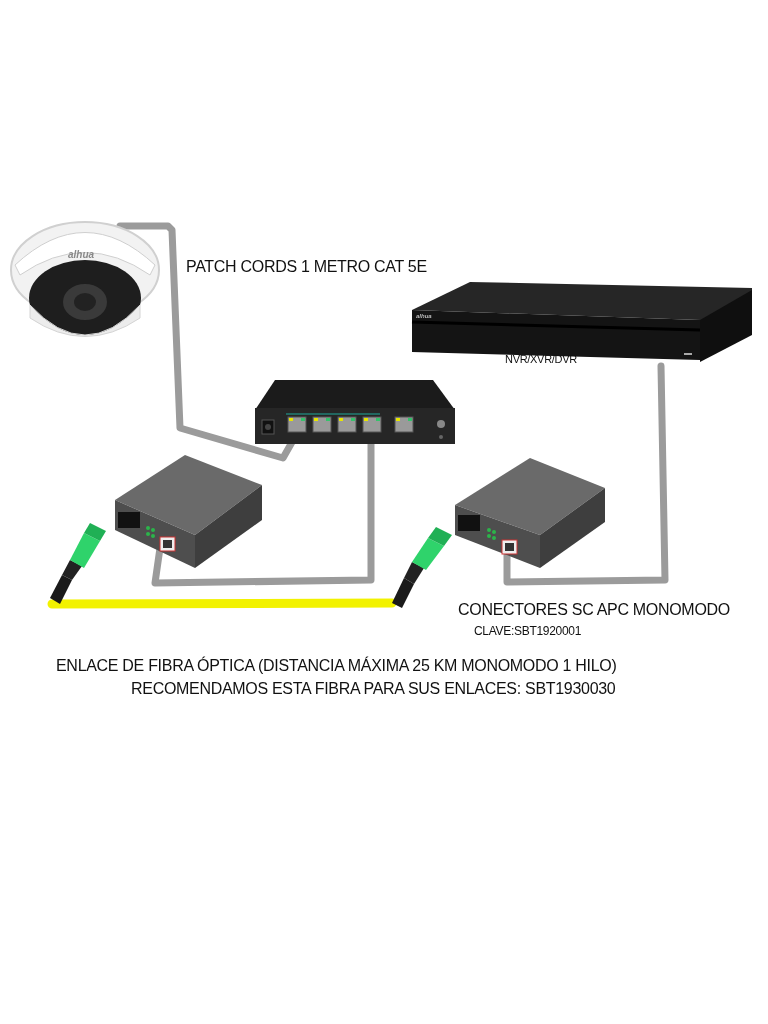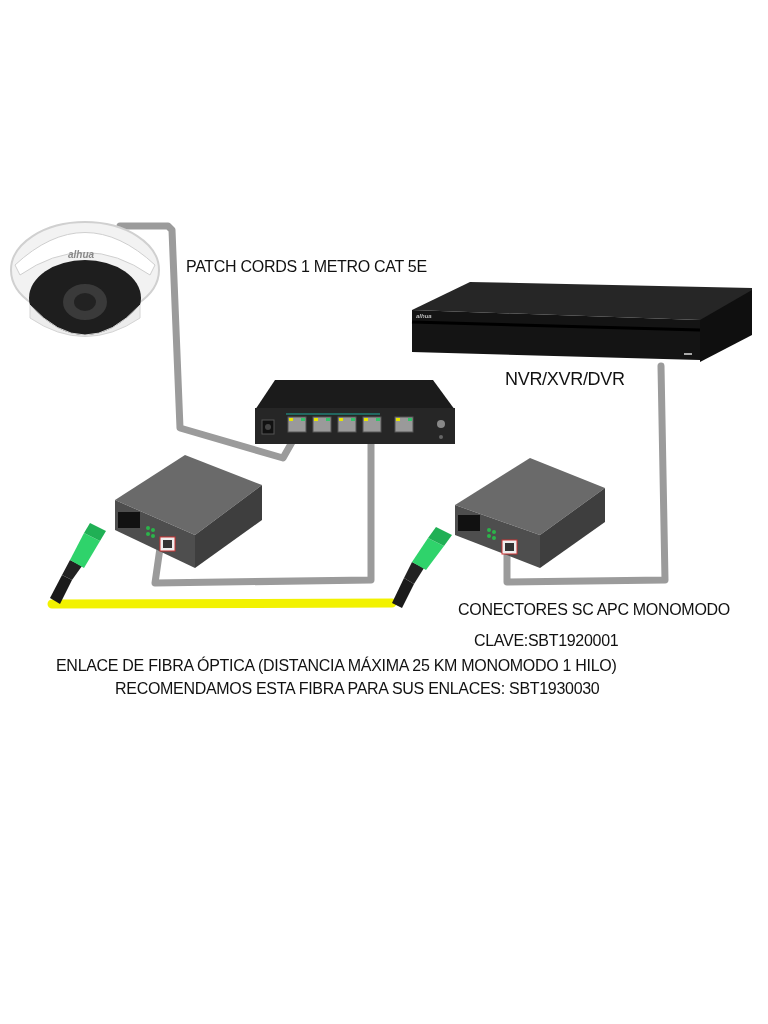--- a/index.html
+++ b/index.html
@@ -3,25 +3,25 @@
 <meta charset="utf-8">
 <style>
   html, body { margin:0; padding:0; background:#ffffff; }
   body { width:768px; height:1024px; position:relative; overflow:hidden;
          font-family:"Liberation Sans", "DejaVu Sans", sans-serif; }
   #diagram { position:absolute; left:0; top:0; width:768px; height:1024px; }
   .label { position:absolute; color:#111111; white-space:nowrap;
            font-family:Liberation Sans, sans-serif; font-stretch:condensed;
            letter-spacing:-0.3px; }
   #lbl-patch { left:186px; top:258px; font-size:16px; }
-  #lbl-nvr { left:505px; top:369px; font-size:18px; }
+  #lbl-nvr { left:505px; top:353px; font-size:11px; }
   #lbl-conn1 { left:410px; top:601px; font-size:16px;margin-left:48px; }
-  #lbl-conn2 { left:474px; top:624px; font-size:16px;margin-top:8px; }
+  #lbl-conn2 { left:474px; top:624px; font-size:12px; }
   #lbl-fiber1 { left:56px; top:657px; font-size:16px;text-align:center; }
-  #lbl-fiber2 { left:115px; top:680px; font-size:16px; }
+  #lbl-fiber2 { left:131px; top:680px; font-size:16px; }
 </style>
 </head>
 <body>
 
 <svg id="diagram" viewBox="0 0 768 1024" xmlns="http://www.w3.org/2000/svg">
 
   <g fill="none" stroke="#9b9b9b" stroke-width="7" stroke-linejoin="round" stroke-linecap="round">
 
     <path d="M120 226 L168 226 L172 230 L180 428 L283 458 L300 428"></path>
 

